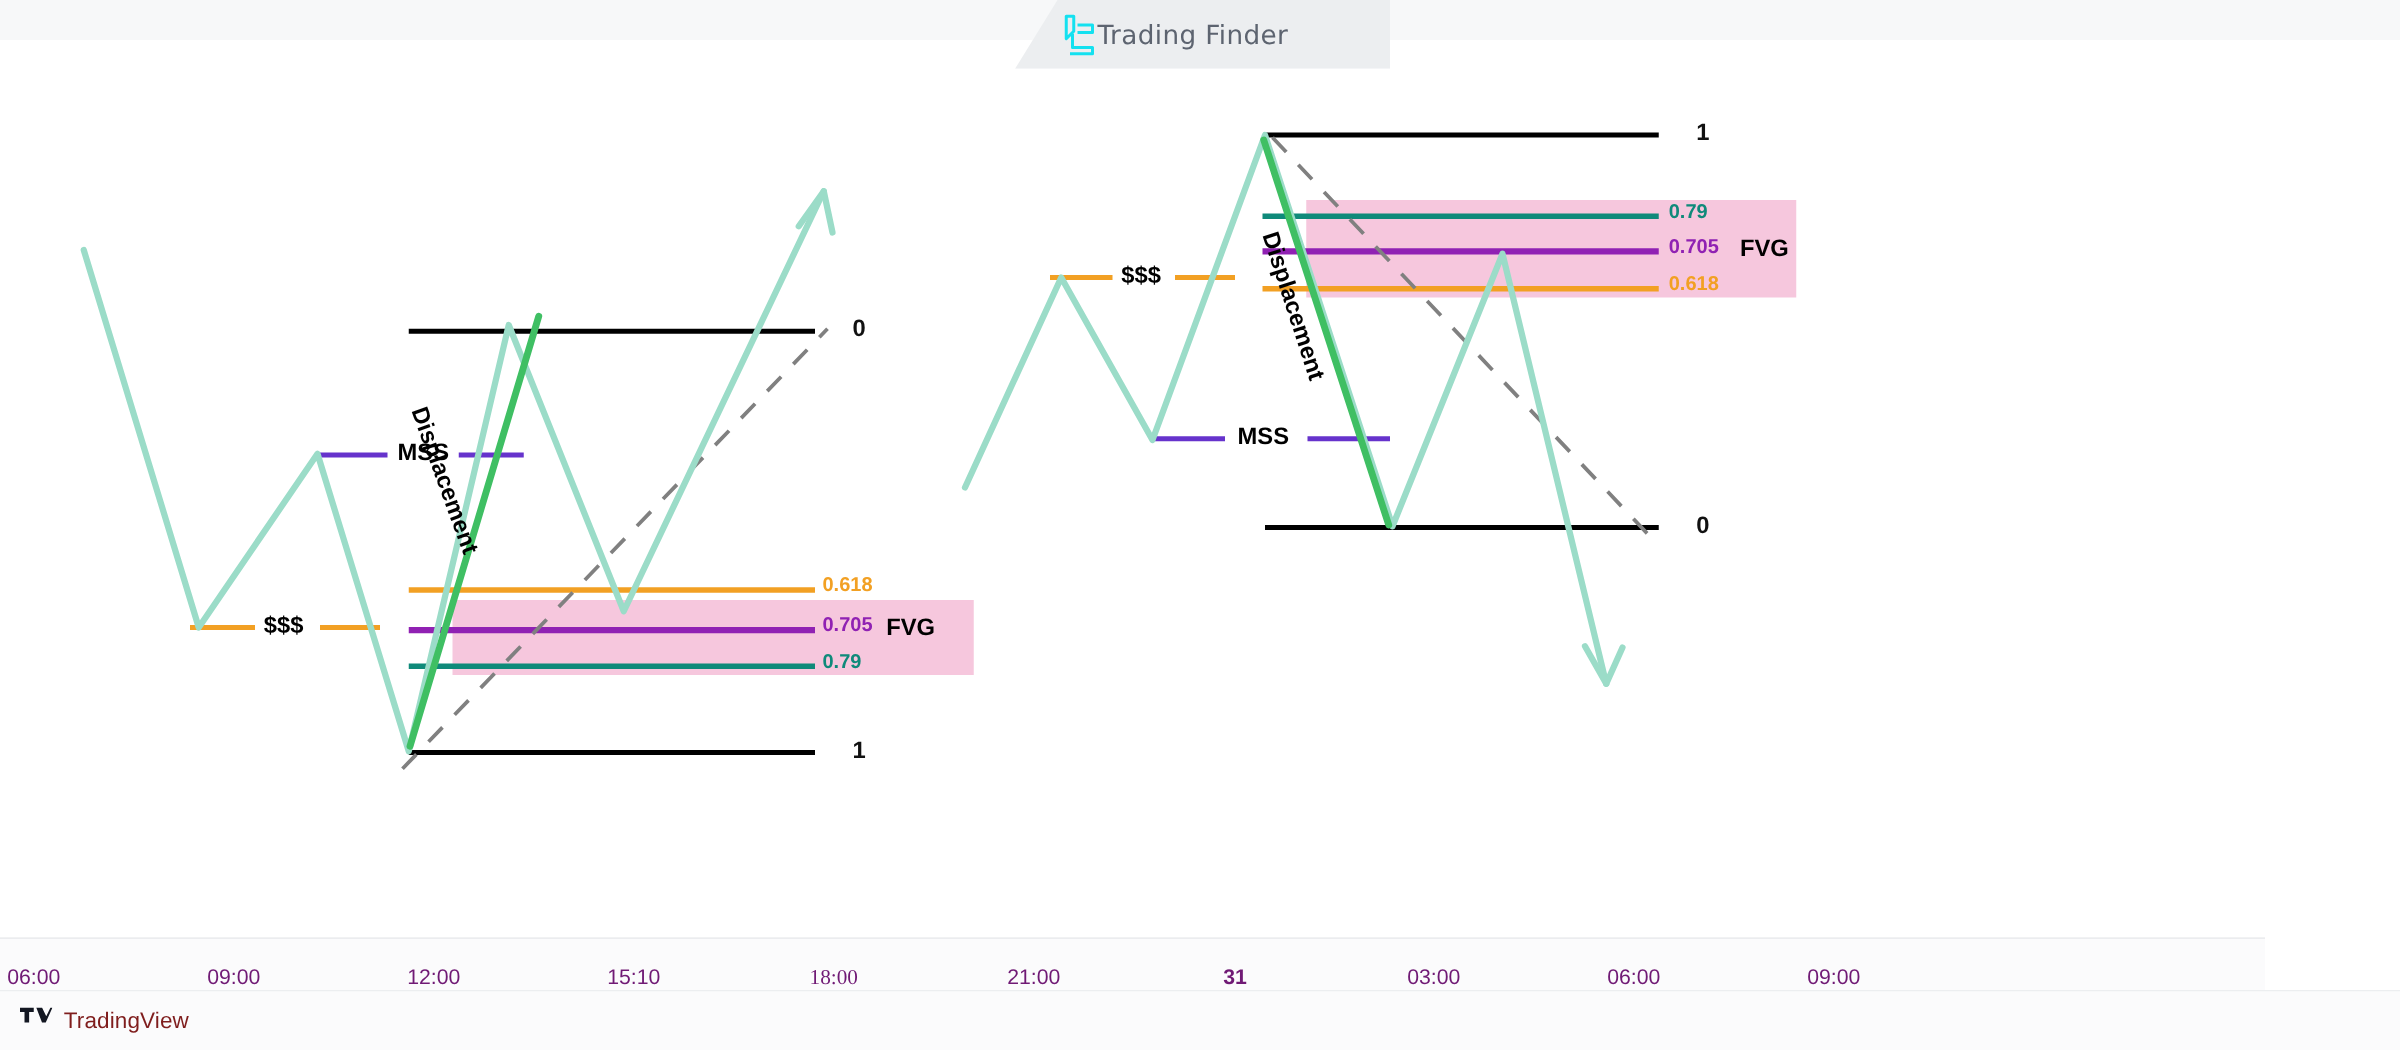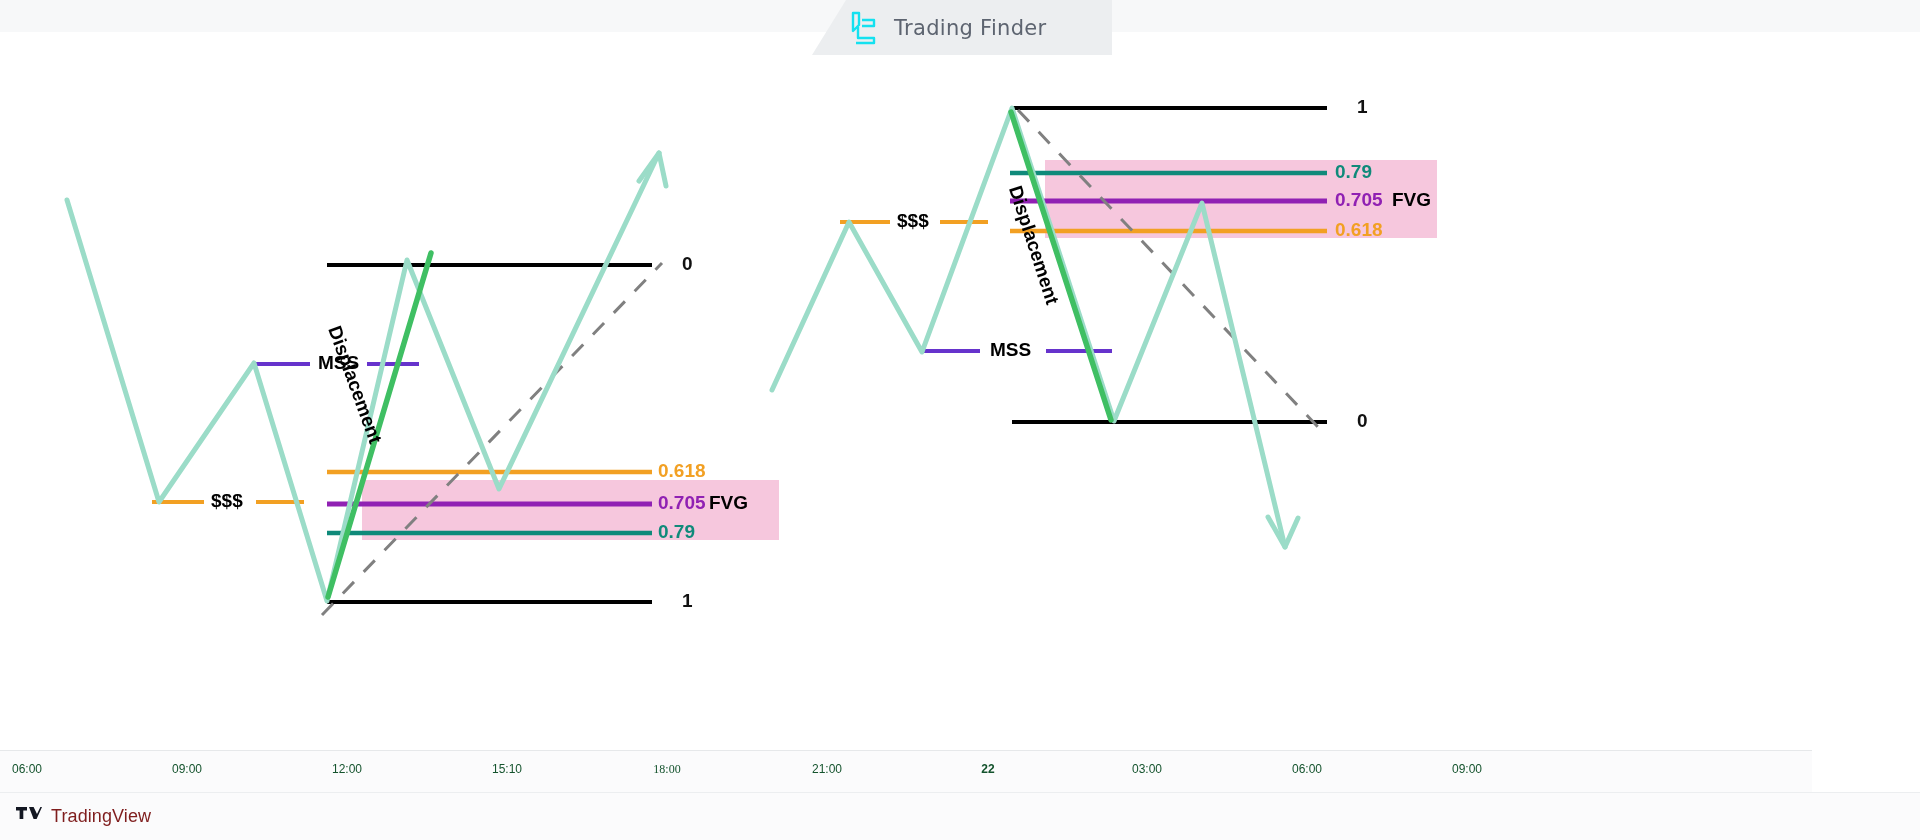--- a/index.html
+++ b/index.html
@@ -30,21 +30,21 @@
   .legend .lbl { color: #1c1f26; }
   .legend .val { color: #f2545b; }
   .legend .chg { color: #f2545b; }
   .legend span { margin-right: 2px; }
 
   
   .brand {
     position: absolute; left: 812px; top: 0;
     width: 300px; height: 56px;
     background: #eceef0;
-    display: flex; align-items: center; gap: 16px;
+    display: flex; align-items: center; gap: 0;
     padding-left: 36px;
     clip-path: polygon(34px 0, 300px 0, 300px 55px, 0 55px);
   }
   .brand-mark { width: 30px; height: 34px; flex: none; }
   .brand-name {
     font-size: 21px; color: #5d6470; letter-spacing: .3px;
     font-family: "DejaVu Sans", sans-serif;
   }
 
   
@@ -78,22 +78,22 @@
   }
 
   
   .time-axis {
     position: absolute; left: 0; top: 750px;
     width: 1812px; height: 42px;
     background: #fbfbfc;
     border-top: 1px solid #e6e8ea;
   }
   .time-tick {
-    position: absolute; top: 11px;
-    font-size: 12px; color: #14532d;
+    position: absolute; top: 21px;
+    font-size: 17px; color: #701a75;
     transform: translateX(-50%);
     white-space: nowrap;
   }
   .time-tick.bold { font-weight: bold; }
 
   
   .bottombar {
     position: absolute; left: 0; top: 792px; width: 1920px; height: 48px;
     background: #fbfbfc;
     border-top: 1px solid #eceef0;
@@ -108,21 +108,21 @@
 
   
   .ann {
     position: absolute;
     font-size: 19px; font-weight: bold;
     white-space: nowrap;
     color: #000;
   }
   .fibtxt {
     position: absolute;
-    font-size: 19px; font-weight: 600;
+    font-size: 16px; font-weight: 600;
     white-space: nowrap;
     text-align: right;
   }
   .levtxt {
     position: absolute;
     font-size: 19px; font-weight: bold;
     white-space: nowrap;
     color: #111;
   }
   .disp {
@@ -222,21 +222,21 @@
   </div>
 
 
   <div class="time-axis">
     <div class="time-tick" style="left:27px;">06:00</div>
     <div class="time-tick" style="left:187px;">09:00</div>
     <div class="time-tick" style="left:347px;">12:00</div>
     <div class="time-tick" style="left:507px;">15:10</div>
     <div class="time-tick" style="left:667px;font-family:Liberation Serif, serif;">18:00</div>
     <div class="time-tick" style="left:827px;">21:00</div>
-    <div class="time-tick bold" style="left:988px;">22</div>
+    <div class="time-tick bold" style="left:988px;">31</div>
     <div class="time-tick" style="left:1147px;">03:00</div>
     <div class="time-tick" style="left:1307px;">06:00</div>
     <div class="time-tick" style="left:1467px;">09:00</div>
   </div>
 
   <div class="bottombar"></div>
   <div class="tv-logo">
     <span>
       <svg width="26" height="16" viewBox="0 0 26 16">
         <path d="M0 0 H11 V3.6 H7.3 V12 H3.6 V3.6 H0 Z" fill="#131722"></path>

